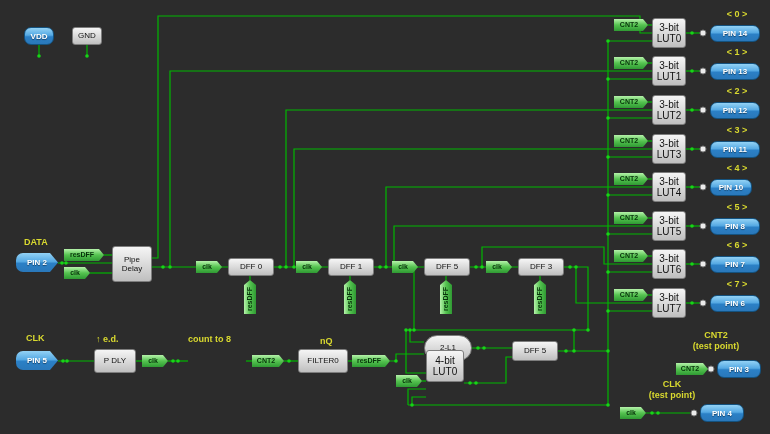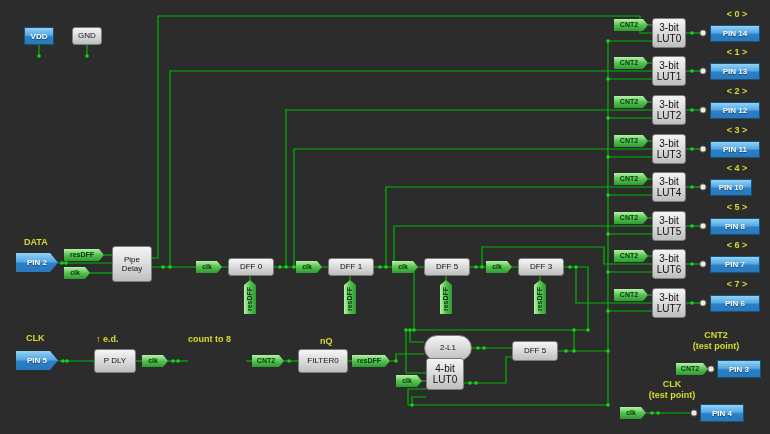--- a/index.html
+++ b/index.html
@@ -1,20 +1,20 @@
 <!DOCTYPE html>
 <html><head>
 <meta charset="utf-8">
 <style>
   *{margin:0;padding:0;box-sizing:border-box}
   html,body{background:#1e1e1e}
   #canvas{position:relative;width:770px;height:434px;background:#2c2c2c;overflow:hidden;
           font-family:"Liberation Sans",sans-serif}
   #wires{position:absolute;left:0;top:0;z-index:1}
-  .pin{position:absolute;z-index:2;border:1px solid #14527f;border-radius:0;
+  .pin{position:absolute;z-index:2;border:1px solid #14527f;border-radius:7px;
        background:linear-gradient(180deg,#93d2f5,#55a9e3 45%,#2b80c6 55%,#2a78ba);
        color:#fff;font-size:8px;font-weight:bold;display:flex;align-items:center;justify-content:center;
        text-shadow:0 1px 1px rgba(0,0,0,.45)}
   .pin.arrow{border:none;clip-path:polygon(0 0,calc(100% - 8px) 0,100% 50%,calc(100% - 8px) 100%,0 100%)}
   .blk{position:absolute;z-index:2;border:1px solid #7d7d7d;border-radius:3px;
        background:linear-gradient(180deg,#f5f5f5,#d8d8d8 55%,#bfbfbf);
        color:#111;font-size:8px;line-height:1.15;display:flex;align-items:center;justify-content:center;
        text-align:center;white-space:pre-line}
   .blk.small{font-size:10px}
   .blk.round{border-radius:13px}
@@ -261,21 +261,21 @@
 <div class="tag" style="left:142px;top:355px;width:26px">clk</div>
 <div class="ylabel" style="left:188px;top:334px">count to 8</div>
 <div class="tag" style="left:252px;top:355px;width:32px">CNT2</div>
 <div class="ylabel" style="left:320px;top:336px">nQ</div>
 <div class="blk" style="left:298px;top:349px;width:50px;height:24px">FILTER0</div>
 <div class="tag" style="left:352px;top:355px;width:38px">resDFF</div>
 
 <div class="blk round" style="left:424px;top:335px;width:48px;height:26px">2-L1</div>
 <div class="blk" style="left:512px;top:341px;width:46px;height:20px">DFF 5</div>
 <div class="tag" style="left:396px;top:375px;width:26px">clk</div>
-<div class="blk small" style="left:426px;top:358px;width:38px;height:32px">4-bit
+<div class="blk small" style="left:426px;top:350px;width:38px;height:32px">4-bit
 LUT0</div>
 
 <div class="ylabel" style="left:672px;top:330px;width:88px;text-align:center">CNT2
 (test point)</div>
 <div class="tag" style="left:676px;top:363px;width:32px">CNT2</div>
 <div class="pin" style="left:717px;top:360px;width:44px;height:18px">PIN 3</div>
 
 <div class="ylabel" style="left:628px;top:379px;width:88px;text-align:center">CLK
 (test point)</div>
 <div class="tag" style="left:620px;top:407px;width:26px">clk</div>

